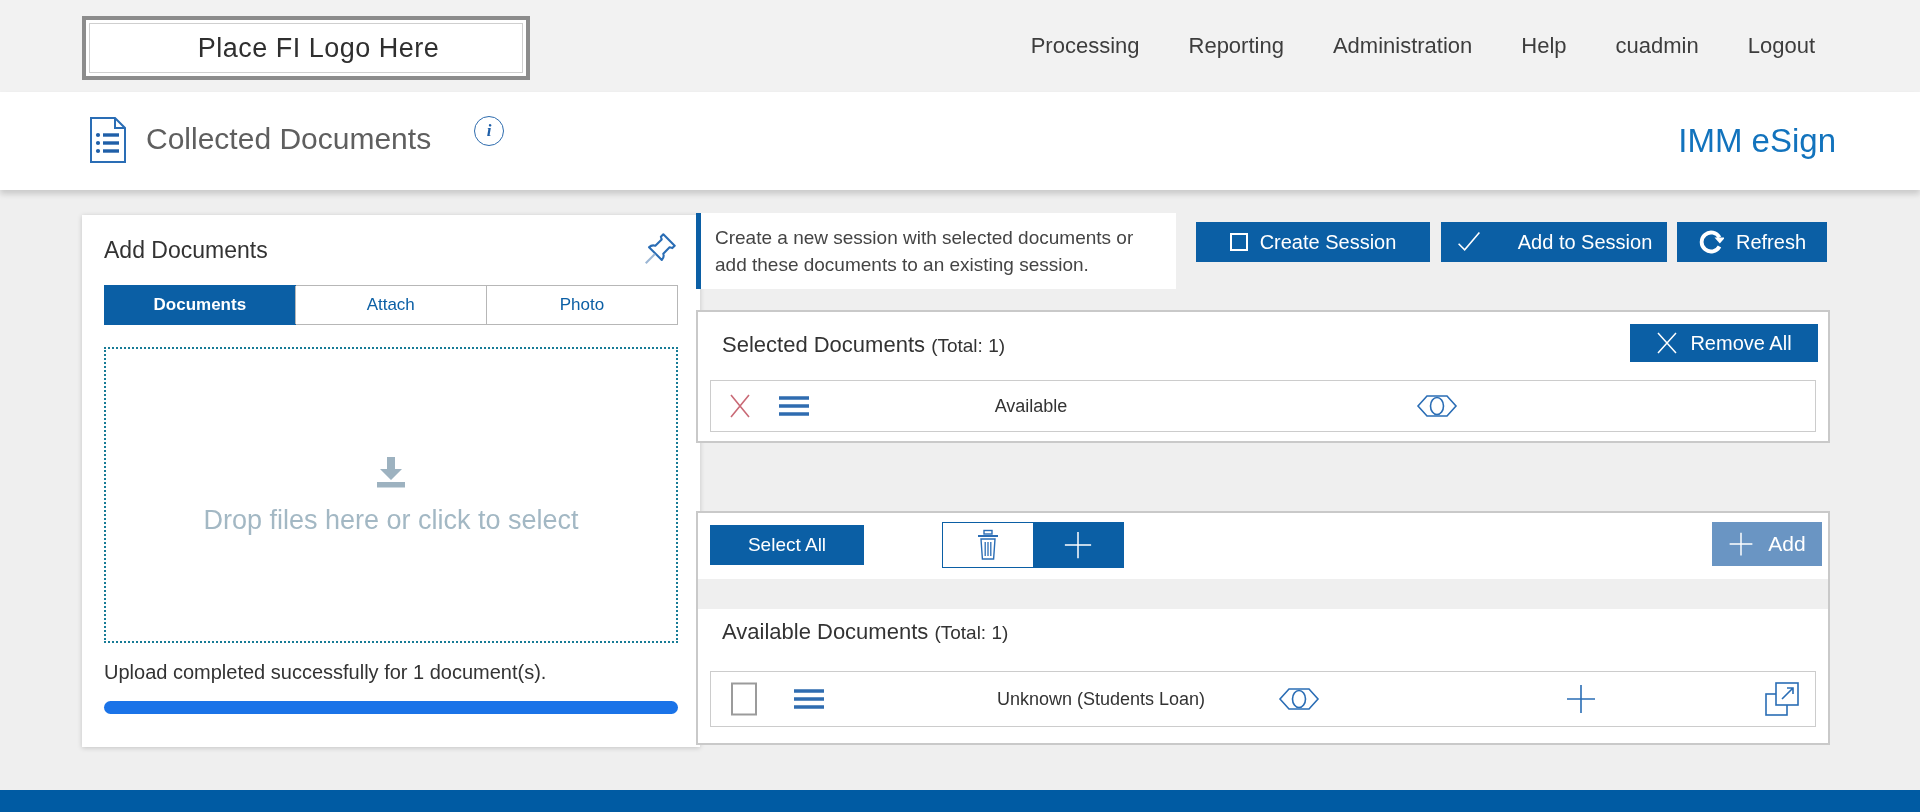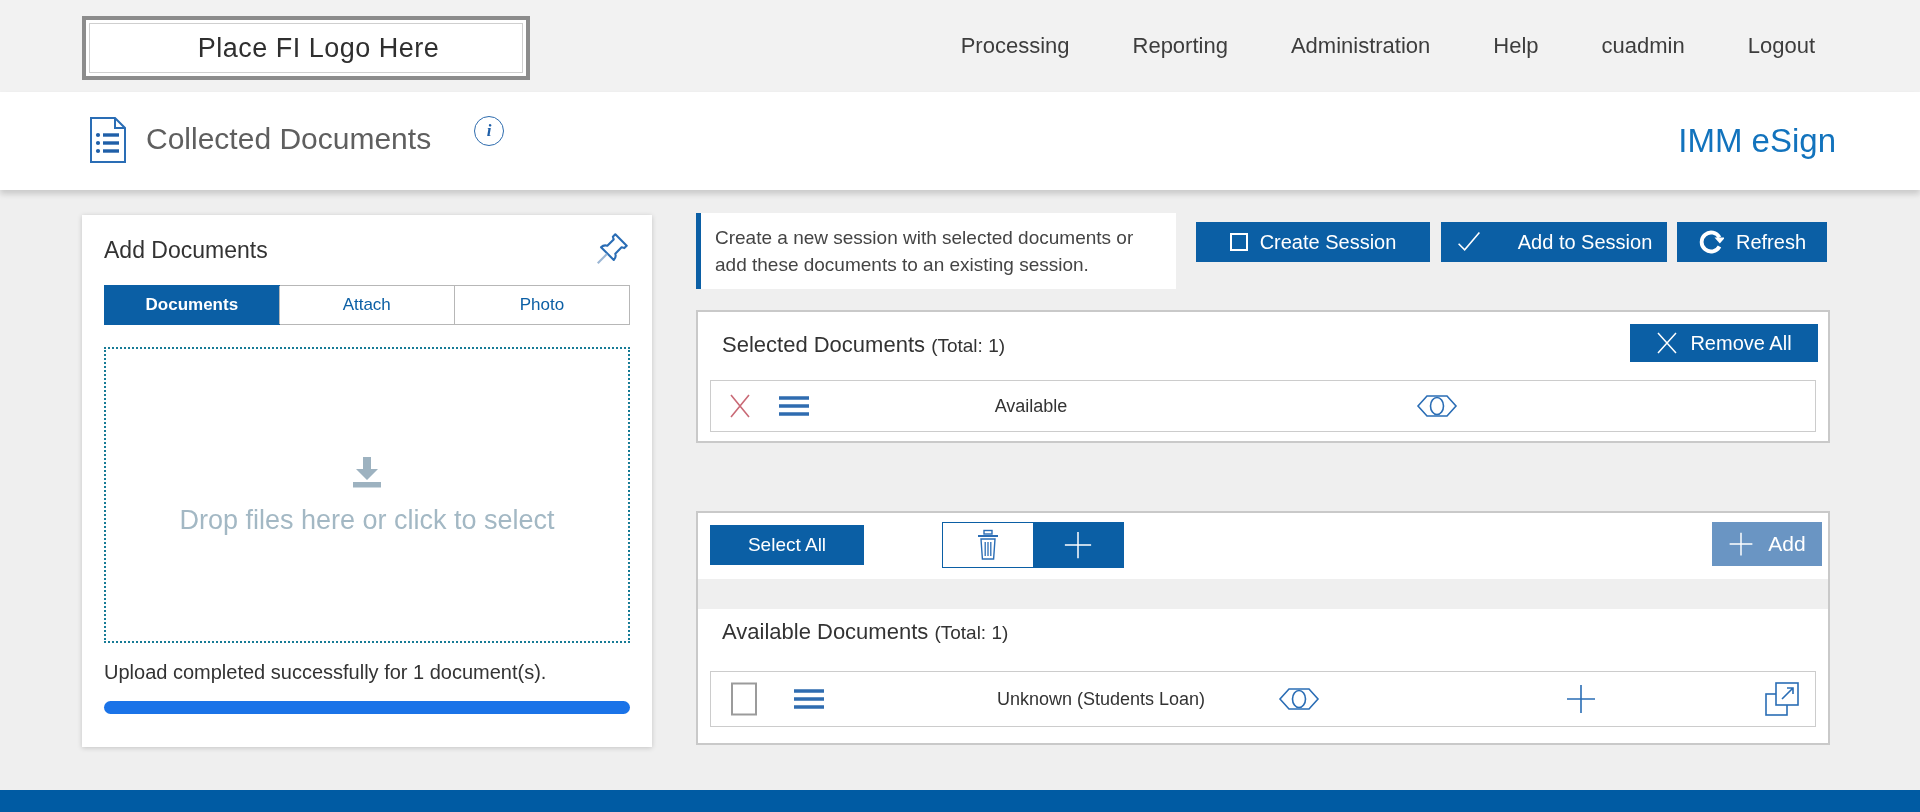--- a/index.html
+++ b/index.html
@@ -6,39 +6,39 @@
   #app{position:relative;width:1920px;height:812px;background:#efefef;overflow:hidden;
        font-family:"Liberation Sans",sans-serif;color:#333;}
 
   
   .topbar{position:absolute;top:0;left:0;width:1920px;height:92px;background:#f2f2f2;}
   .logo-box{position:absolute;left:82px;top:16px;width:448px;height:64px;background:#fff;
             border:4px solid #8c8c8c;box-sizing:border-box;
             box-shadow:inset 0 0 0 3px #ffffff, inset 0 0 0 4px #cfcfcf;
             display:flex;align-items:center;justify-content:center;cursor:pointer;padding-left:25px;}
   .logo-box span{font-size:27px;color:#2f2f2f;letter-spacing:.5px;}
-  .topnav{position:absolute;right:105px;top:0;height:92px;display:flex;align-items:center;gap:63px;}
+  .topnav{position:absolute;right:105px;top:0;height:92px;display:flex;align-items:center;gap:49px;}
   .topnav .nav-item{font-size:22px;color:#3d3d3d;cursor:pointer;white-space:nowrap;}
 
   
   .pagehead{position:absolute;top:92px;left:0;width:1920px;height:98px;background:#ffffff;
             box-shadow:0 4px 6px rgba(0,0,0,.16);z-index:2;}
   .doclist-icon{position:absolute;left:88px;top:24px;}
   .page-title{position:absolute;left:146px;top:0;height:94px;display:flex;align-items:center;
               font-size:30px;color:#5f5f5f;}
   .info-circle{position:absolute;left:474px;top:24px;width:30px;height:30px;border:1px solid #2e6cae;
                border-radius:50%;display:flex;align-items:center;justify-content:center;cursor:pointer;
                font-family:"Liberation Serif",serif;font-style:italic;font-weight:bold;
                font-size:17px;color:#1f5fa8;box-sizing:border-box;background:#fff;}
   .brand{position:absolute;right:84px;top:0;height:98px;display:flex;align-items:center;
          font-size:33px;color:#1273BD;cursor:pointer;}
 
   
   .panel{position:absolute;left:82px;top:215px;width:570px;height:532px;background:#fff;
-         box-shadow:0 1px 5px rgba(0,0,0,.18);}
+         box-shadow:0 1px 5px rgba(0,0,0,.18);padding-left:48px;}
   .panel-title{position:absolute;left:22px;top:22px;font-size:23px;color:#333;}
   .pin-btn{position:absolute;right:22px;top:16px;width:36px;height:36px;cursor:pointer;}
   .tabs{position:absolute;left:22px;right:22px;top:70px;height:40px;display:flex;
         border:1px solid #b7b7b7;box-sizing:border-box;}
   .tab{flex:1;display:flex;align-items:center;justify-content:center;font-size:17px;
        color:#0B5FA5;background:#fff;cursor:pointer;}
   .tab + .tab{border-left:1px solid #b7b7b7;}
   .tab.active{background:#0B5FA5;color:#fff;font-weight:bold;margin:-1px;border:none;
               flex:0 0 calc(33.33% + 1px);}
   .dropzone{position:absolute;left:22px;right:22px;top:132px;height:296px;

